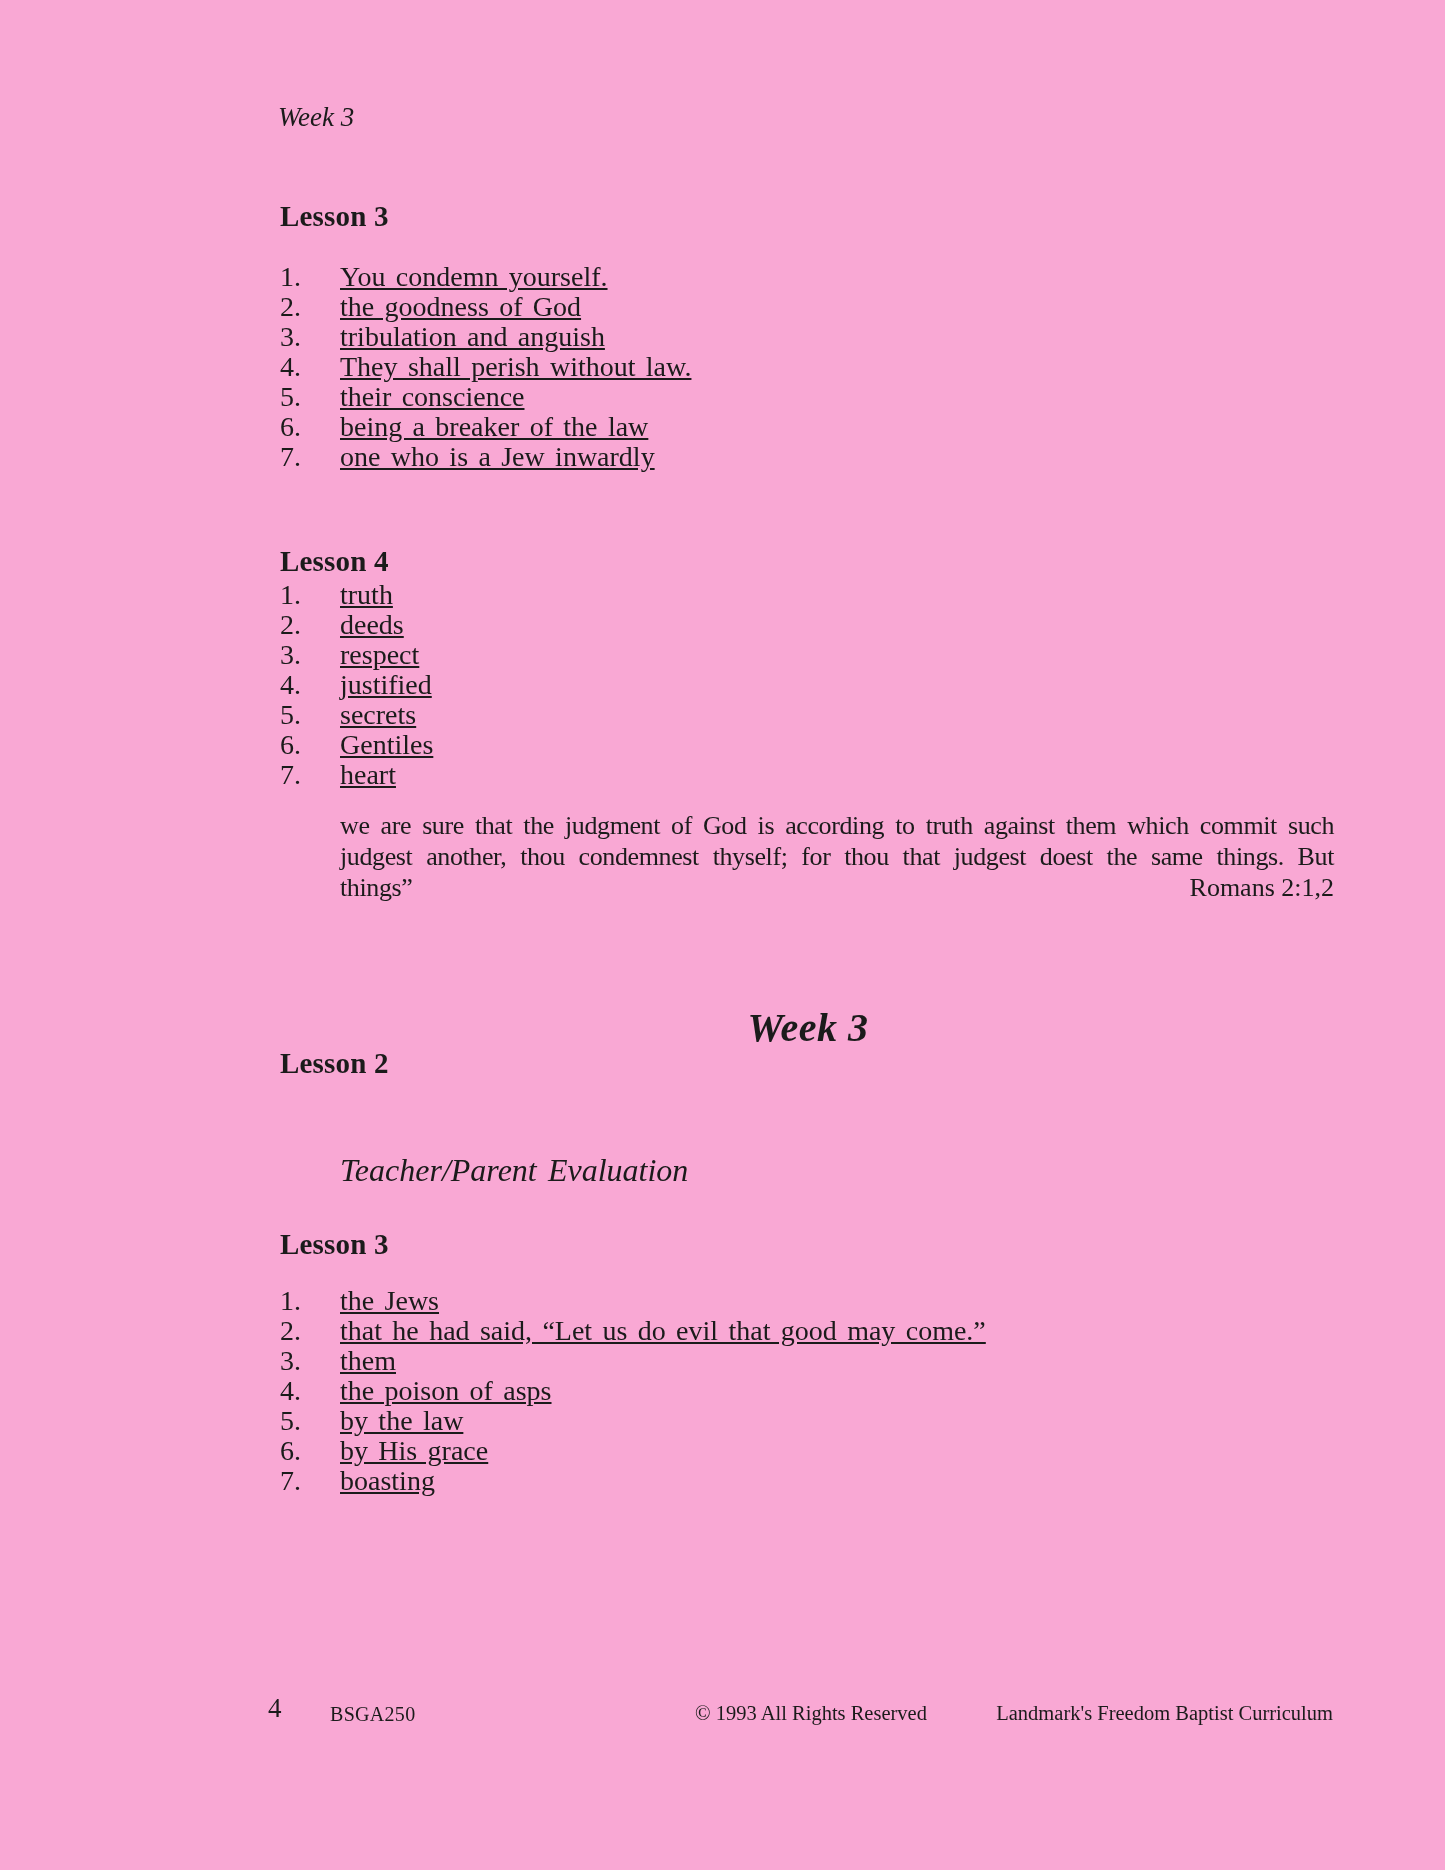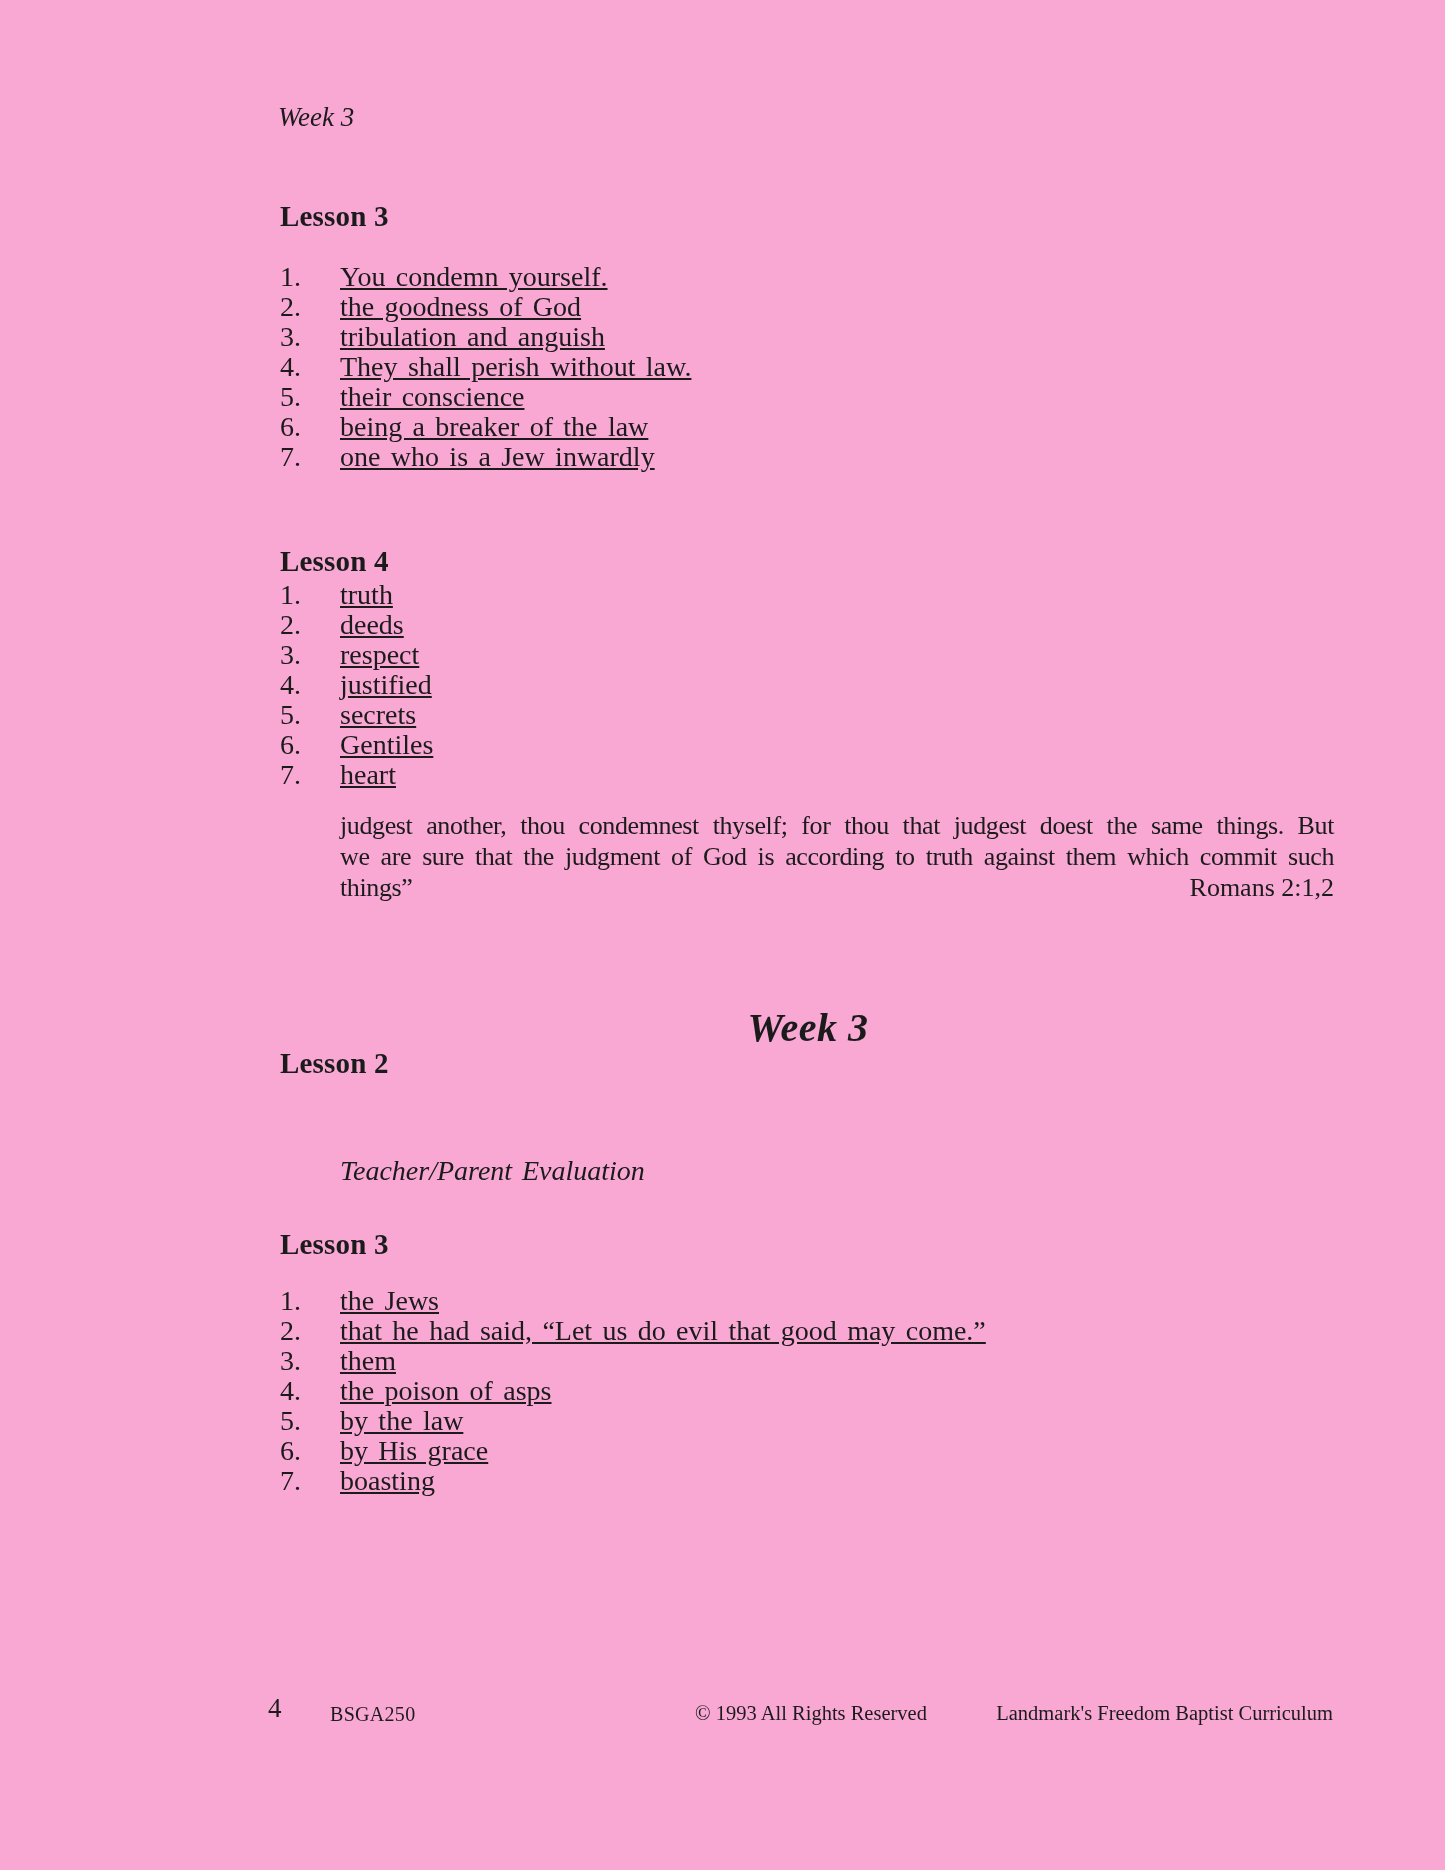--- a/index.html
+++ b/index.html
@@ -60,21 +60,21 @@
   }
   .week-center {
     font-weight: bold;
     font-style: italic;
     font-size: 40px; line-height: 44px;
     letter-spacing: 0.5px;
   }
   .eval-note {
     left: 340px; top: 1155px;
     font-style: italic;
-    font-size: 28px; line-height: 31px;
+    font-size: 32px; line-height: 31px;
     word-spacing: 0.1em;
   }
 
   .footer-pagenum { left: 268px; top: 1693px; font-size: 27px; line-height: 30px; }
   .footer-code { left: 330px; top: 1702px; font-size: 20px; line-height: 24px; letter-spacing: 0.3px; }
   .footer-copyright { left: 695px; top: 1701px; font-size: 20.5px; line-height: 24px; }
   .footer-publisher { right: 112px; top: 1701px; font-size: 20.5px; line-height: 24px; }
 </style>
 </head>
 <body>
@@ -160,23 +160,23 @@
       <div class="row">
         <span class="num">7.</span>
         <span class="txt">heart</span>
       </div>
     </div>
 
   <div class="abs quote-block">
     <div>
 
 
+        <div class="quote-line">we are sure that the judgment of God is according to truth against them which commit such</div>
+
         <div class="quote-line">judgest another, thou condemnest thyself; for thou that judgest doest the same things.  But</div>
-
-        <div class="quote-line">we are sure that the judgment of God is according to truth against them which commit such</div>
       </div>
     <div class="quote-last">
       <span>things”</span>
       <span class="quote-ref">Romans 2:1,2</span>
     </div>
   </div>
 
   <div class="abs week-center-wrap">
     <span class="week-center">Week 3</span>
   </div>

